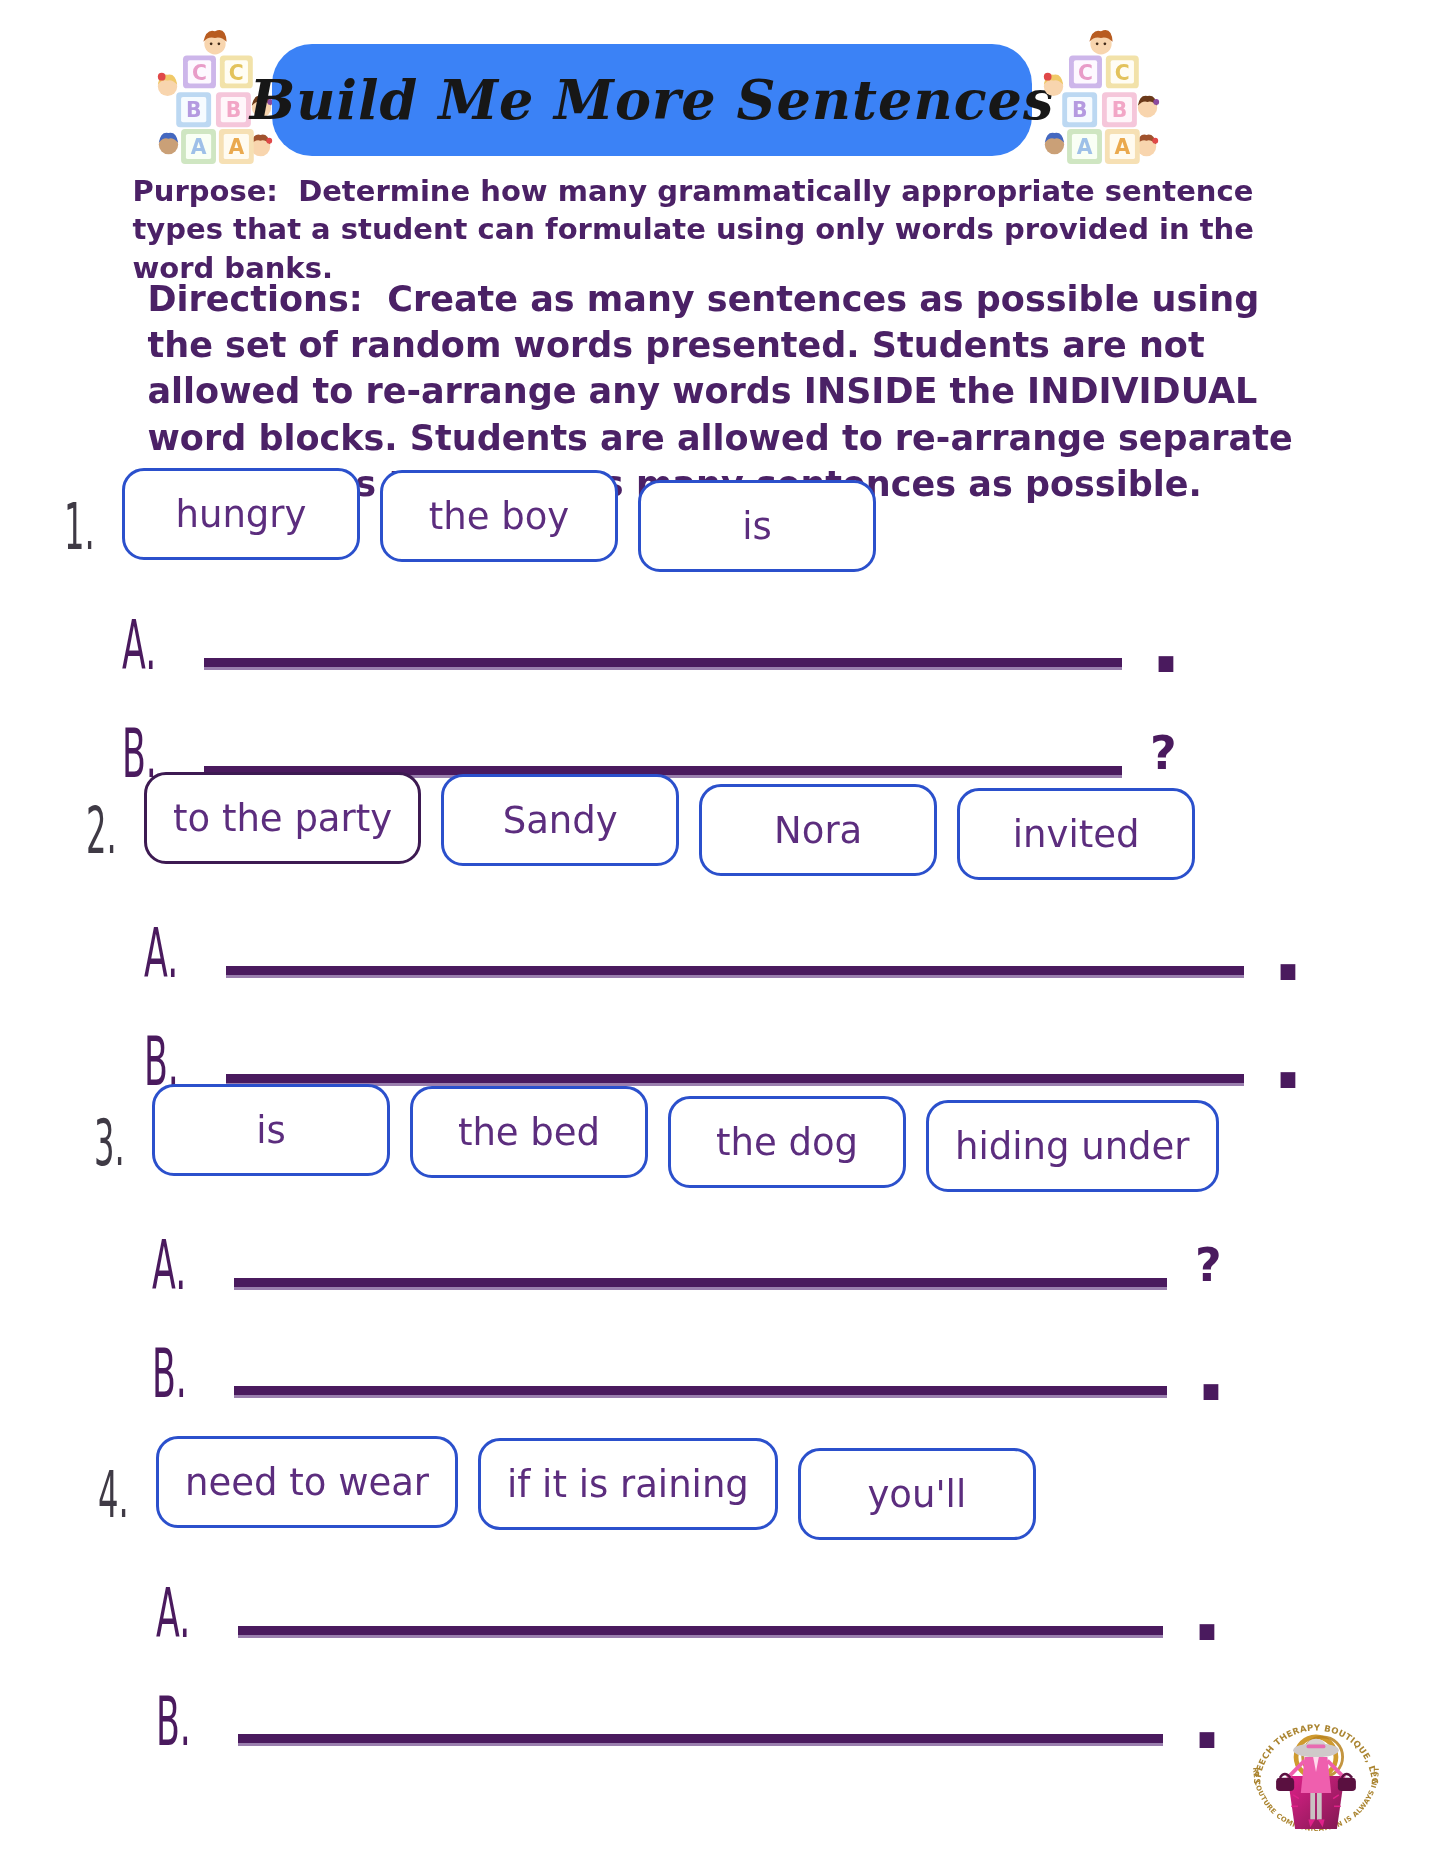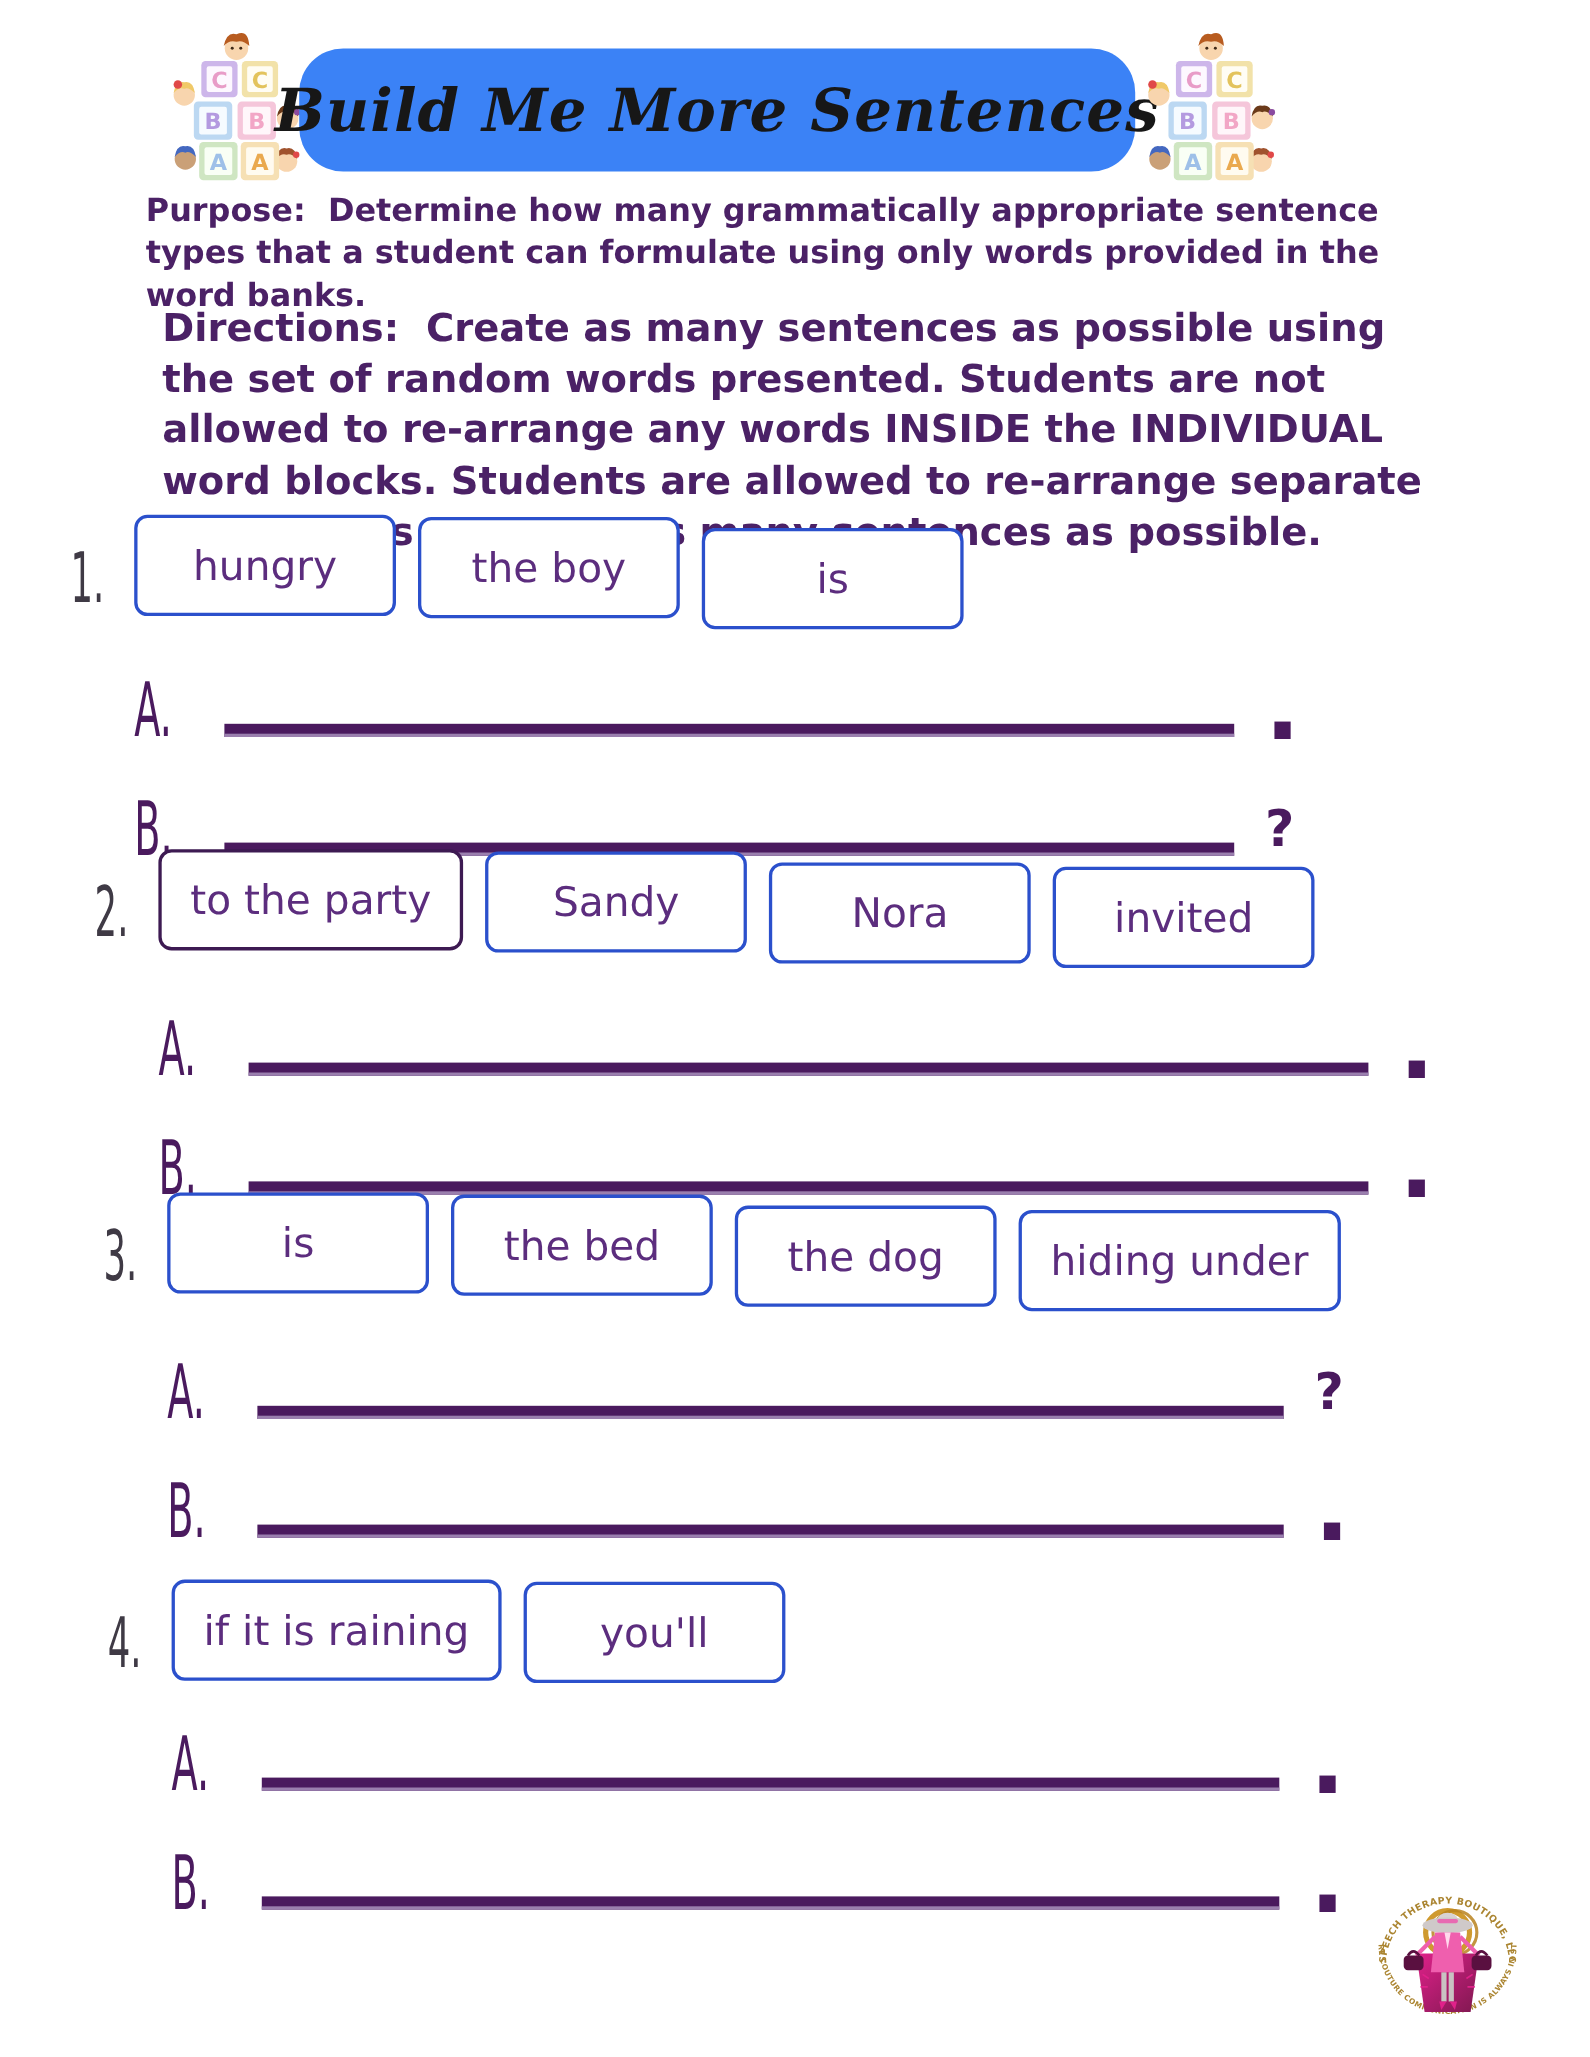--- a/index.html
+++ b/index.html
@@ -41,21 +41,21 @@
   
   .item { position: absolute; }
   .item-num {
     position: absolute; left: 0; top: 22px;
     font-size: 52px; color: #3f3a45;
     transform: scale(0.62, 1.22); transform-origin: left top;
   }
   .words-row { display: flex; gap: 20px; margin-left: 58px; align-items: flex-start; }
   .word-box {
     min-width: 238px; height: 92px;
-    border: 3px solid #2b50cc; border-radius: 12px;
+    border: 3px solid #2b50cc; border-radius: 22px;
     background: #fff;
     display: flex; align-items: center; justify-content: center;
     padding: 0 26px;
   }
   .word-box.purple-border { border-color: #3d1a52; }
   .word-box:nth-child(2) { margin-top: 2px; }
   .word-box:nth-child(3) { margin-top: 12px; }
   .word-box:nth-child(4) { margin-top: 16px; }
   .word-text { font-size: 37px; color: #5c2d7e; white-space: nowrap; }
 
@@ -300,20 +300,23 @@
       </div>
       <div class="ans-row">
         <span class="ab-label">B.</span>
         <span class="ans-line"></span>
         <span class="punct dot">.</span>
       </div>
     </div>
     <div class="item" style="top: 1436px; left: 98px; --lw: 925px;">
       <div class="item-num">4.</div>
       <div class="words-row">
+        <div class="word-box">
+          <span class="word-text">need to wear</span>
+        </div>
         <div class="word-box">
           <span class="word-text">if it is raining</span>
         </div>
         <div class="word-box">
           <span class="word-text">you'll</span>
         </div>
       </div>
       <div class="ans-row">
         <span class="ab-label">A.</span>
         <span class="ans-line"></span>

